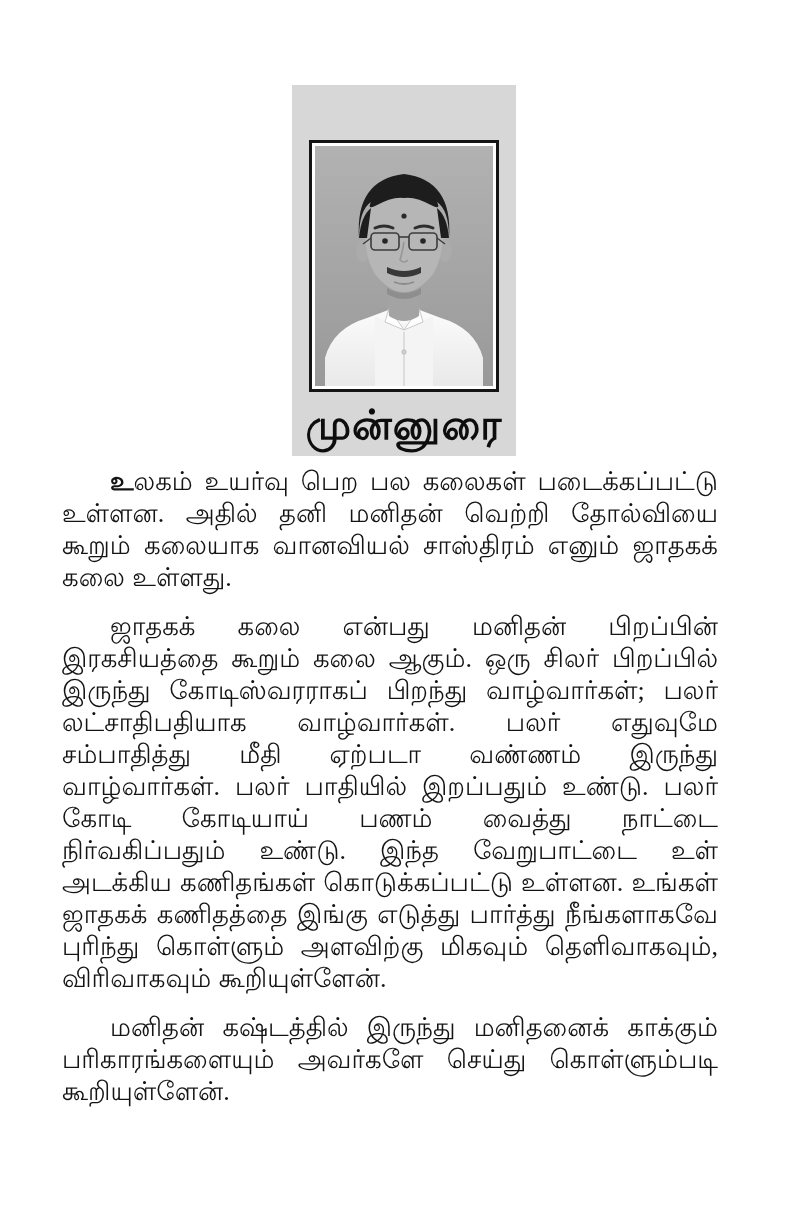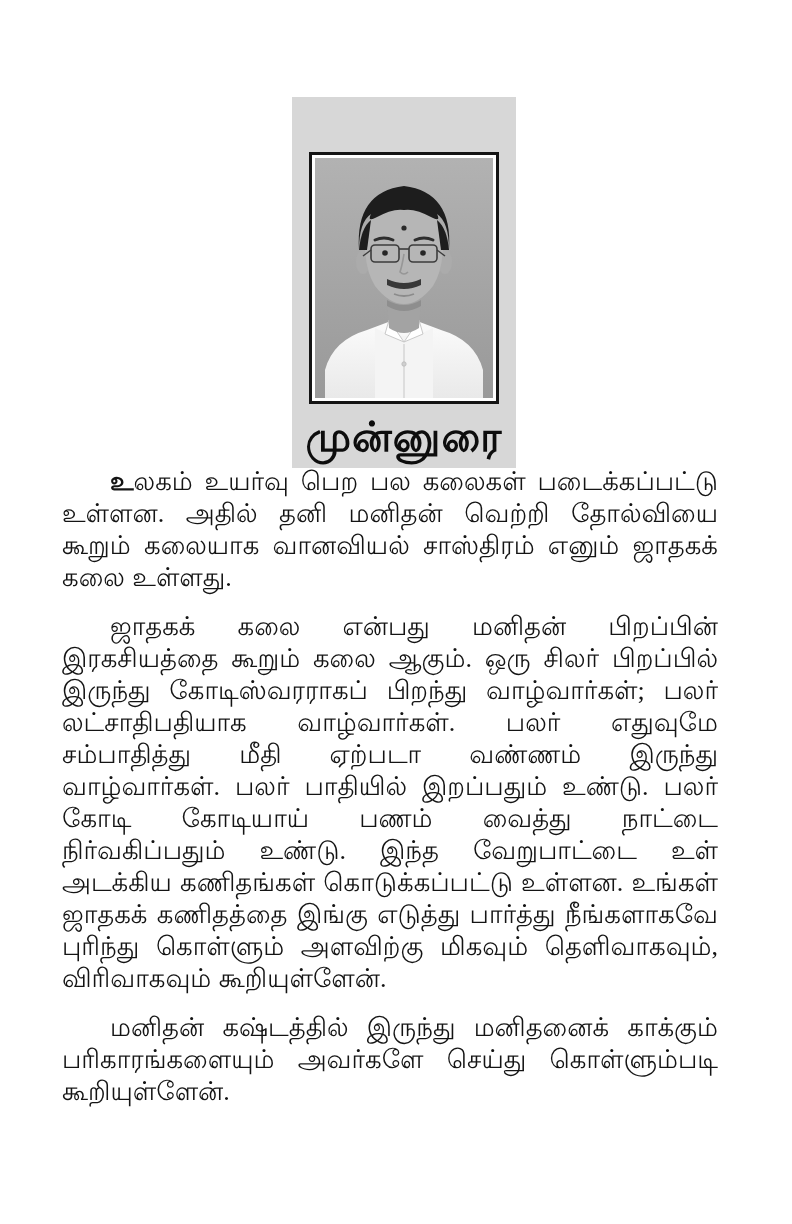--- a/index.html
+++ b/index.html
@@ -20,21 +20,20 @@
   .photo-panel {
     position: absolute;
     left: 292px;
     top: 85px;
     width: 224px;
     height: 371px;
     background: #d7d7d7;
     text-align: center;
     box-sizing: border-box;
     padding-top: 55px;
-    margin-top: 12px;
   }
   .photo-frame {
     display: inline-block;
     background: #ffffff;
     border: 3px solid #141414;
     padding: 3px;
     line-height: 0;
   }
   .photo-frame svg {
     display: block;

